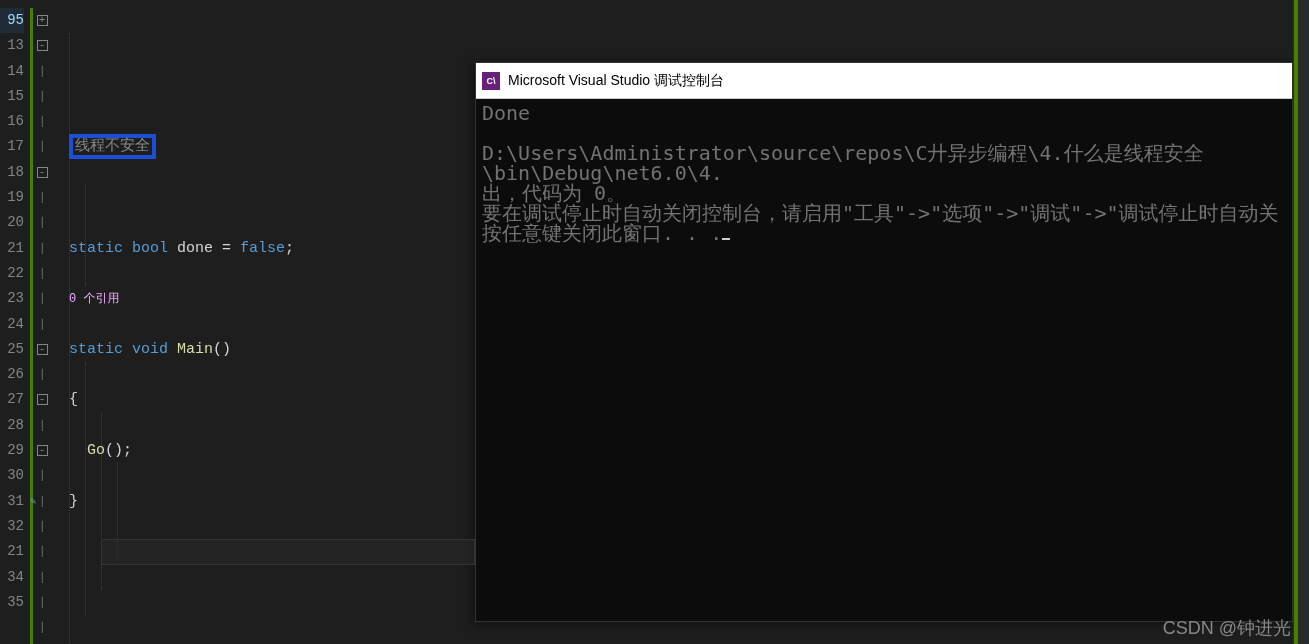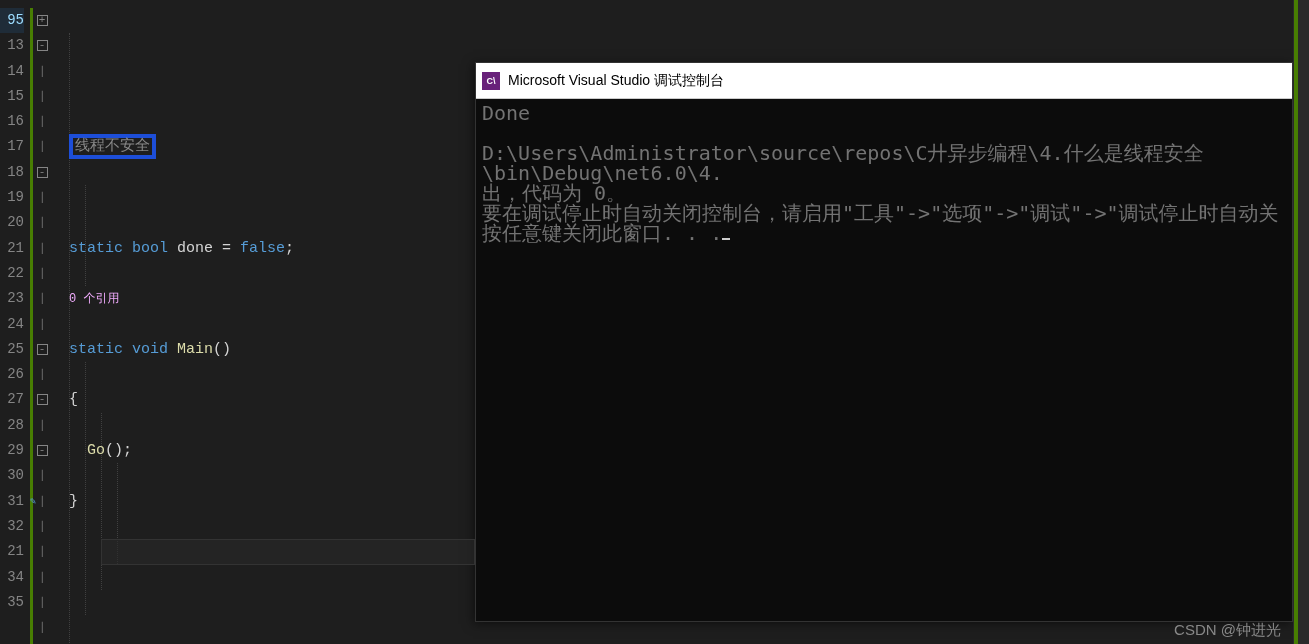--- a/index.html
+++ b/index.html
@@ -145,25 +145,25 @@
       font-family: "NSimSun", "SimSun", Consolas, monospace;
       font-size: 20px;
       color: #737373;
       line-height: 20px;
       white-space: pre-wrap;
       background: #0c0c0c;
     }
     .cursor { display: inline-block; width: 8px; height: 2px; background: #ccc; vertical-align: baseline; }
     .watermark {
       position: absolute;
-      right: 28px;
+      right: 18px;
       bottom: 4px;
       color: #888;
       font-family: sans-serif;
-      font-size: 15px;
+      font-size: 18px;
     }
     .guides {
       position: absolute;
       left: 0; top: 0; bottom: 0;
       pointer-events: none;
     }
   </style>
 </head>
 <body>
 

